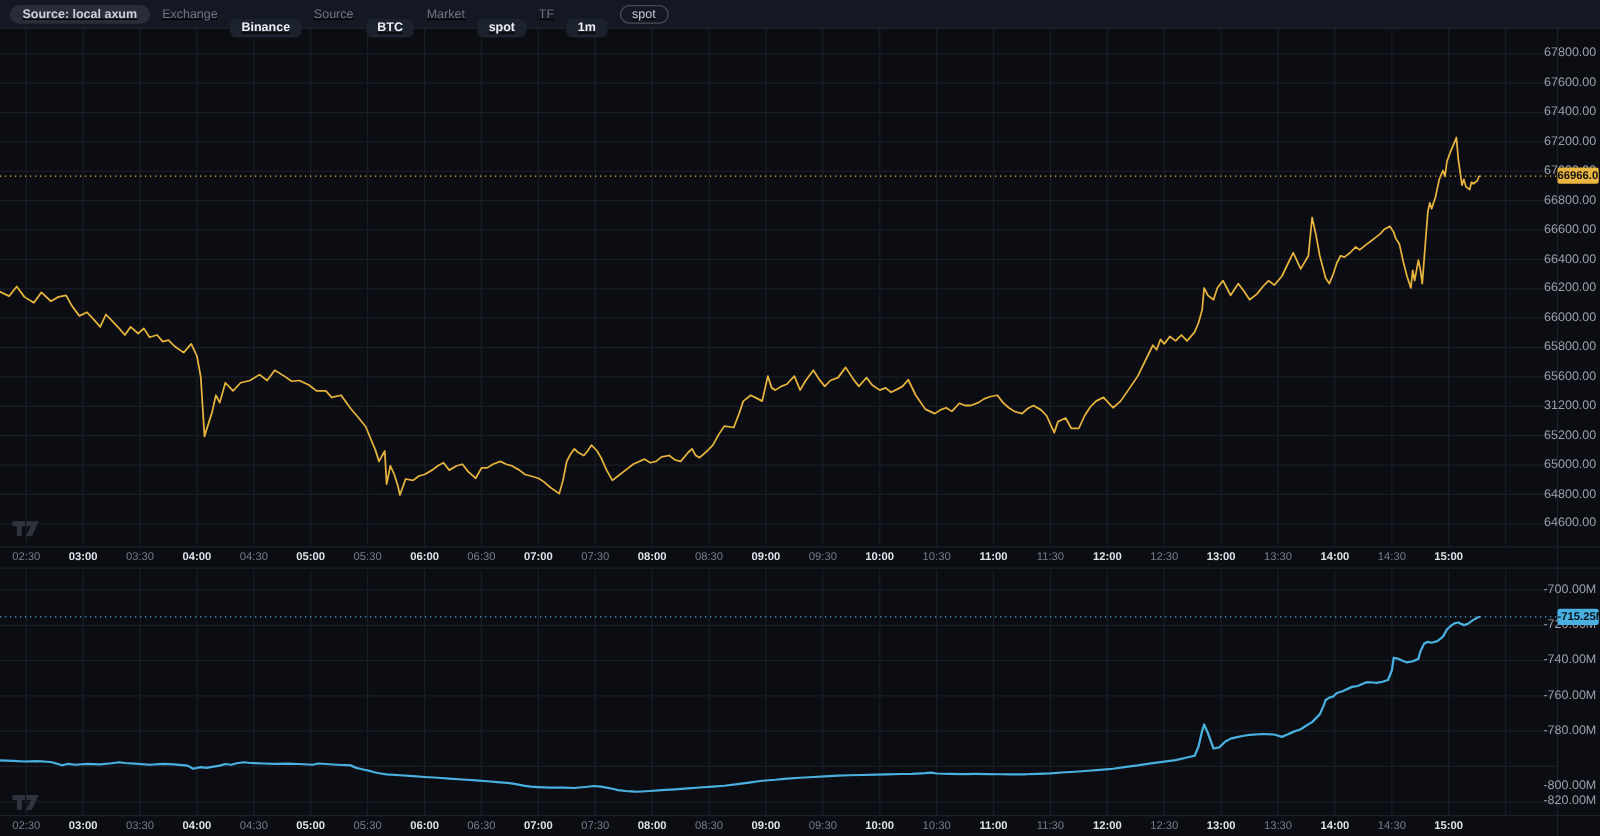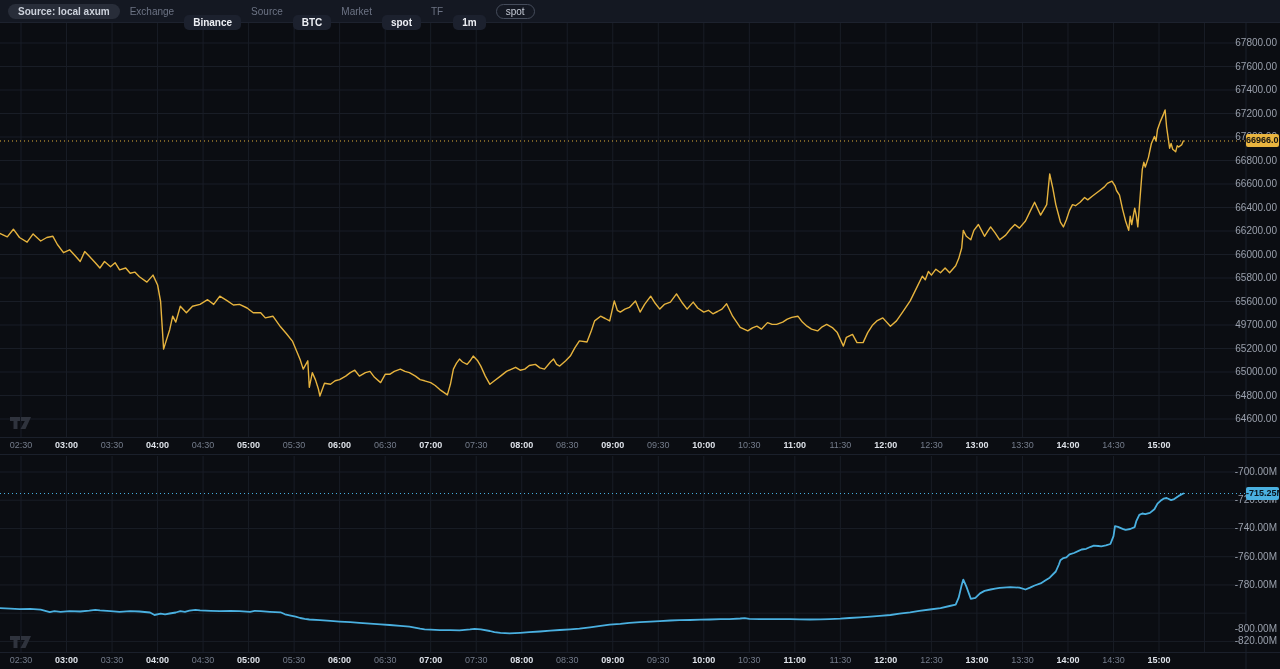--- a/index.html
+++ b/index.html
@@ -7,21 +7,21 @@
          font-family:"Liberation Sans",sans-serif;}
   #plot-svg{position:absolute;left:0;top:0;}
   #labels{position:absolute;left:0;top:0;width:1280px;height:669px;pointer-events:none;}
   .ylabel{position:absolute;right:3px;font-size:10px;color:#9aa0ac;line-height:10px;white-space:nowrap;padding-left:24px;}
   .xlabel{position:absolute;font-size:9px;color:#747c8b;transform:translateX(-50%);white-space:nowrap;}
   .xlabel.major{color:#dde1e8;font-weight:bold;}
   .price-pill{position:absolute;left:1246px;width:33px;text-align:center;font-size:9px;
               height:13px;line-height:13px;border-radius:2px;font-weight:bold;}
   #toolbar{position:absolute;top:0;left:0;width:1280px;height:23px;background:#141822;
            border-bottom:1px solid #1d222e;display:flex;align-items:center;gap:10px;
-           padding:0 8px;box-sizing:border-box;z-index:6;}
+           padding:0 8px;box-sizing:border-box;z-index:6;text-decoration:underline;}
   .tb-pill{background:#282d39;color:#ccd1db;font-size:10px;font-weight:bold;
            padding:2px 10px;border-radius:9px;line-height:11px;}
   .tb-label{color:#6c7384;font-size:10px;line-height:11px;}
   .tb-value{background:#1b202b;background:#1c212e;color:#edeff4;font-size:10px;font-weight:bold;
             padding:2px 9px;border-radius:5px;line-height:11px;margin-top:23px;}
   .tb-live{border:1px solid #454c5b;color:#c5cad5;font-size:10px;padding:1px 9px;
            border-radius:9px;line-height:11px;}
   .watermark{position:absolute;left:9px;width:24px;height:16px;}
   .pane-divider{position:absolute;left:0;width:1280px;height:3px;background:transparent;
                 border-top:1px solid #1b202b;}
@@ -158,21 +158,21 @@
       <div class="ylabel" style="top: 85px;">67400.00</div>
       <div class="ylabel" style="top: 108.5px;">67200.00</div>
       <div class="ylabel" style="top: 132px;">67000.00</div>
       <div class="ylabel" style="top: 155.5px;">66800.00</div>
       <div class="ylabel" style="top: 179px;">66600.00</div>
       <div class="ylabel" style="top: 202.5px;">66400.00</div>
       <div class="ylabel" style="top: 226px;">66200.00</div>
       <div class="ylabel" style="top: 249.5px;">66000.00</div>
       <div class="ylabel" style="top: 273px;">65800.00</div>
       <div class="ylabel" style="top: 296.5px;">65600.00</div>
-      <div class="ylabel" style="top: 320px;">49700.00</div>
+      <div class="ylabel" style="top: 320px;">31200.00</div>
       <div class="ylabel" style="top: 343.5px;">65200.00</div>
       <div class="ylabel" style="top: 367px;">65000.00</div>
       <div class="ylabel" style="top: 390.5px;">64800.00</div>
       <div class="ylabel" style="top: 414px;">64600.00</div>
       <div class="xlabel" style="left: 21px; top: 440px;">02:30</div>
       <div class="xlabel major" style="left: 66.5199px; top: 440px;">03:00</div>
       <div class="xlabel" style="left: 112.04px; top: 440px;">03:30</div>
       <div class="xlabel major" style="left: 157.56px; top: 440px;">04:00</div>
       <div class="xlabel" style="left: 203.08px; top: 440px;">04:30</div>
       <div class="xlabel major" style="left: 248.6px; top: 440px;">05:00</div>

